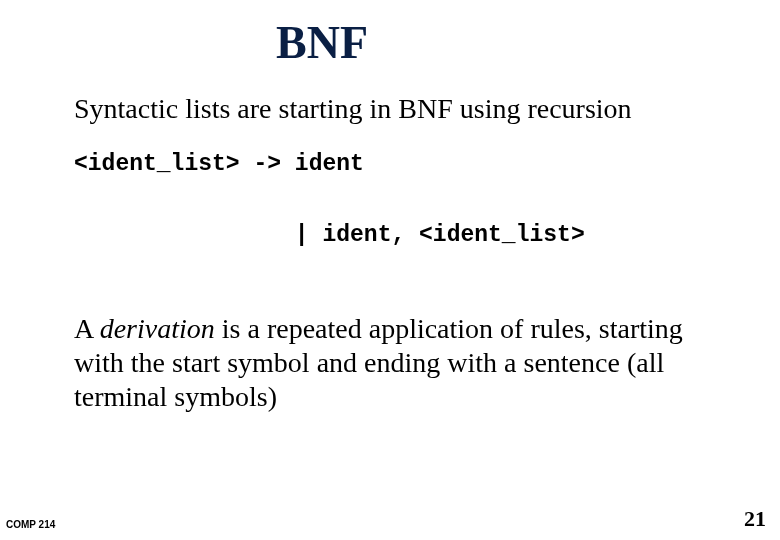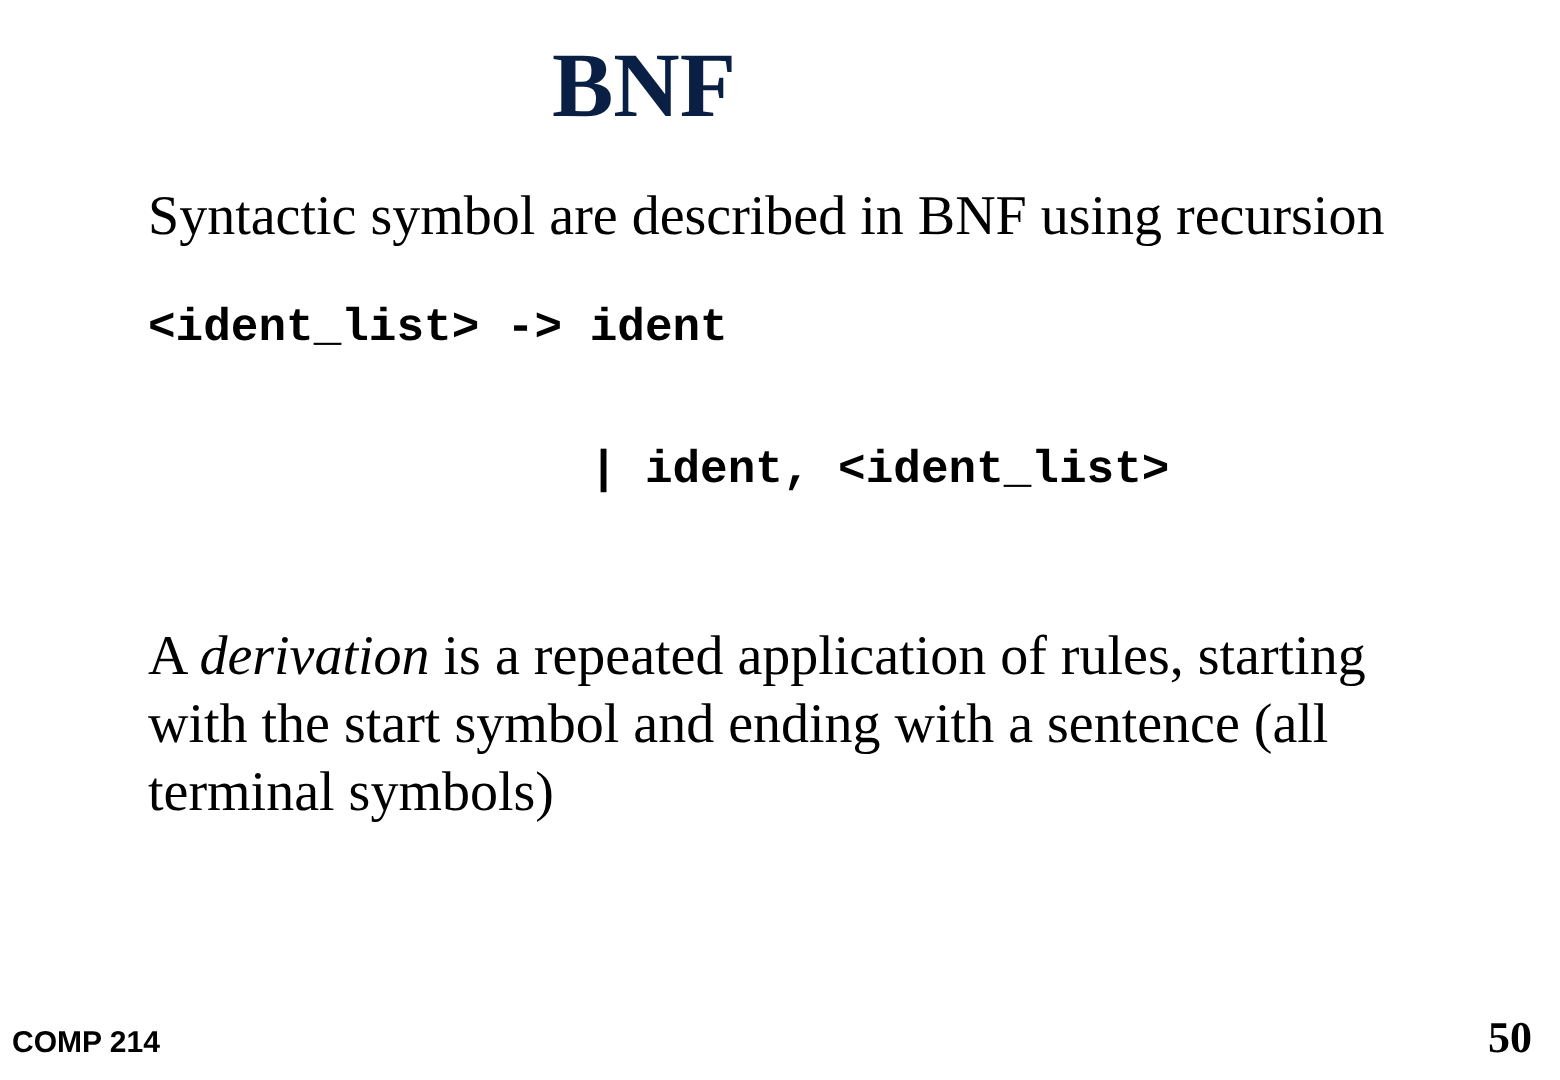--- a/index.html
+++ b/index.html
@@ -53,21 +53,21 @@
     font-size: 28px;
     line-height: 1.22;
     color: #000000;
   }
   .ital { font-style: italic; font-family: Liberation Serif, serif; }
   .footer-left {
     position: absolute;
     left: 6px;
     bottom: 10px;
     font-family: Arial, Helvetica, sans-serif;
-    font-size: 15px;
+    font-size: 10px;
     font-weight: bold;
     color: #000000;
   }
   .footer-right {
     position: absolute;
     right: 14px;
     bottom: 8px;
     font-size: 22px;
     font-weight: bold;
     color: #000000;
@@ -75,26 +75,26 @@
 </style>
 </head>
 <body>
 
 <div class="slide">
 
   <div class="title">BNF</div>
 
   <div class="body">
 
-    <div class="para1">Syntactic symbol are described in BNF using recursion</div>
+    <div class="para1">Syntactic lists are starting in BNF using recursion</div>
 
     <div class="code-block"><span>&lt;ident_list&gt; -&gt; ident</span>
 
 <span>                | ident, &lt;ident_list&gt;</span></div>
 
     <div class="para2"><span>A  </span><span class="ital">derivation</span><span> is a repeated application of rules, starting with the start symbol and ending with a sentence (all terminal symbols)</span></div>
 
   </div>
 
   <div class="footer-left">COMP 214</div>
-  <div class="footer-right">50</div>
+  <div class="footer-right">21</div>
 
 </div>
 
 </body></html>

